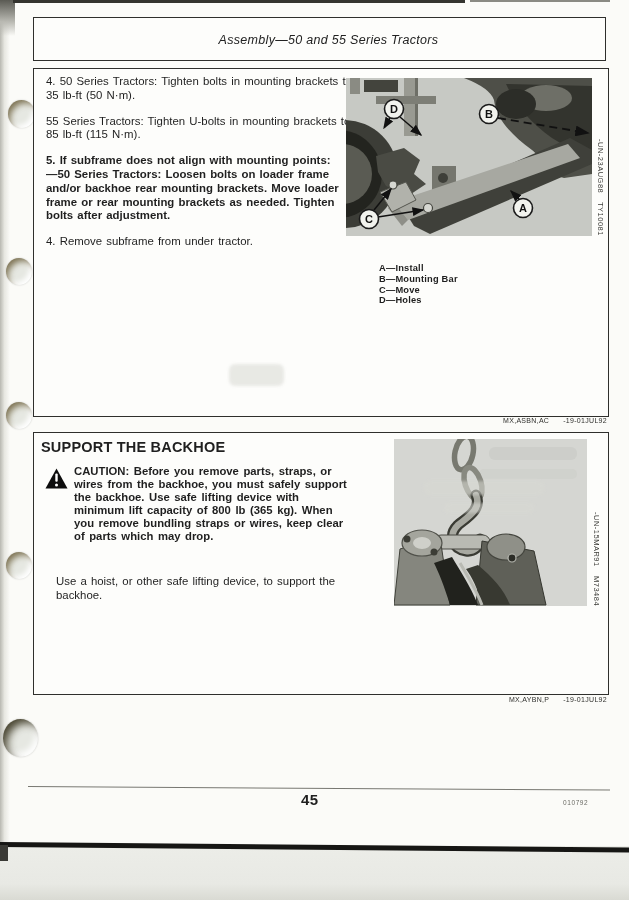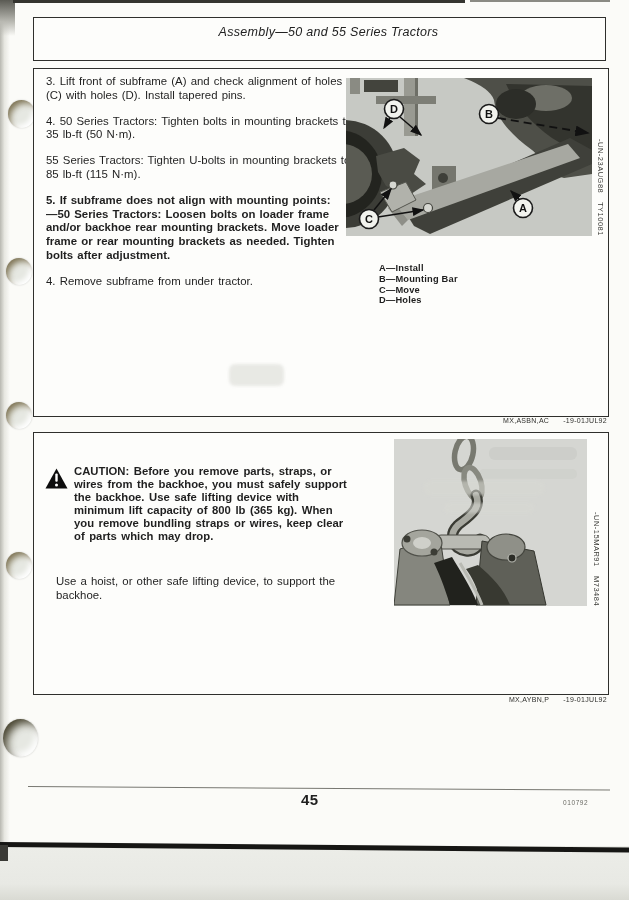--- a/index.html
+++ b/index.html
@@ -26,21 +26,21 @@
     box-shadow:inset 4px 5px 6px -2px rgba(90,75,35,.75), inset -3px -3px 5px rgba(255,255,255,.95), 0 0 2px rgba(0,0,0,.18);}
   .hole.h1{left:8px;top:100px;width:27px;height:28px;}
   .hole.h2{left:6px;top:258px;width:26px;height:27px;}
   .hole.h3{left:6px;top:402px;width:26px;height:27px;}
   .hole.h4{left:6px;top:552px;width:26px;height:27px;}
   .hole.h5{left:3px;top:719px;width:35px;height:38px;
     box-shadow:inset 6px 6px 9px -2px rgba(45,40,18,.85), inset -3px -4px 6px rgba(255,255,255,.95), 0 0 2px rgba(0,0,0,.2);}
   
   .box{position:absolute;border:1.2px solid #2f2f2c;background:#fdfdfb;}
   .header-box{left:33px;top:17px;width:573px;height:44px;
-    display:flex;align-items:flex-end;justify-content:center;padding-bottom:21px;box-sizing:border-box;}
+    display:flex;align-items:flex-end;justify-content:center;padding-bottom:13px;box-sizing:border-box;}
   .header-title{font-style:italic;font-size:12.5px;letter-spacing:.3px;color:#222;padding-left:18px;}
   .box1{left:33px;top:68px;width:574px;height:347px;}
   .box2{left:33px;top:432px;width:574px;height:261px;}
   
   .steps{position:absolute;left:12px;top:6px;width:308px;font-size:11.4px;line-height:13.8px;word-spacing:1px;}
   .steps p{margin:0 0 12px 0;}
   .steps .tight p{margin:0;font-weight:bold;}
   .steps .tight{margin:0 0 12px 0;}
   
   .legend{position:absolute;left:345px;top:194px;font-size:9.3px;font-weight:bold;line-height:10.8px;letter-spacing:.2px;}
@@ -87,21 +87,20 @@
   <div class="hole h4"></div>
   <div class="hole h5"></div>
 
   <div class="box header-box">
     <div class="header-title">Assembly—50 and 55 Series Tractors</div>
   </div>
 
   <div class="box box1">
 
     <div class="steps">
-      <p>3. Lift front of subframe (A) and check alignment of holes (C) with holes (D). Install tapered pins.</p>
       <p>4. 50 Series Tractors: Tighten bolts in mounting brackets to 35 lb-ft (50 N·m).</p>
       <p>55 Series Tractors: Tighten U-bolts in mounting brackets to 85 lb-ft (115 N·m).</p>
       <div class="tight">
         <p>5. If subframe does not align with mounting points:</p>
         <p>—50 Series Tractors: Loosen bolts on loader frame and/or backhoe rear mounting brackets. Move loader frame or rear mounting brackets as needed. Tighten bolts after adjustment.</p>
       </div>
       <p>4. Remove subframe from under tractor.</p>
     </div>
 
     <svg class="photo1" viewBox="0 0 246 158">
@@ -180,20 +179,21 @@
     <div class="ghost" style="left:195px;top:295px;width:55px;height:22px;"></div>
   </div>
 
   <div class="codeline code1">
     <span>MX,ASBN,AC</span>
     <span>-19-01JUL92</span>
   </div>
 
   <div class="box box2">
 
+    <h2 class="heading2">SUPPORT THE BACKHOE</h2>
 
     <div class="caution">
       <svg class="warn-icon" width="23" height="21" viewBox="0 0 23 21">
         <polygon points="11.5,0.5 22.5,20.5 0.5,20.5" fill="#0d0d0d"></polygon>
         <rect x="10.3" y="5.5" width="2.4" height="8.2" rx="1" fill="#ffffff"></rect>
         <circle cx="11.5" cy="17" r="1.5" fill="#ffffff"></circle>
       </svg>
       <p class="caution-text">CAUTION: Before you remove parts, straps, or wires from the backhoe, you must safely support the backhoe. Use safe lifting device with minimum lift capacity of 800 lb (365 kg). When you remove bundling straps or wires, keep clear of parts which may drop.</p>
     </div>
 

